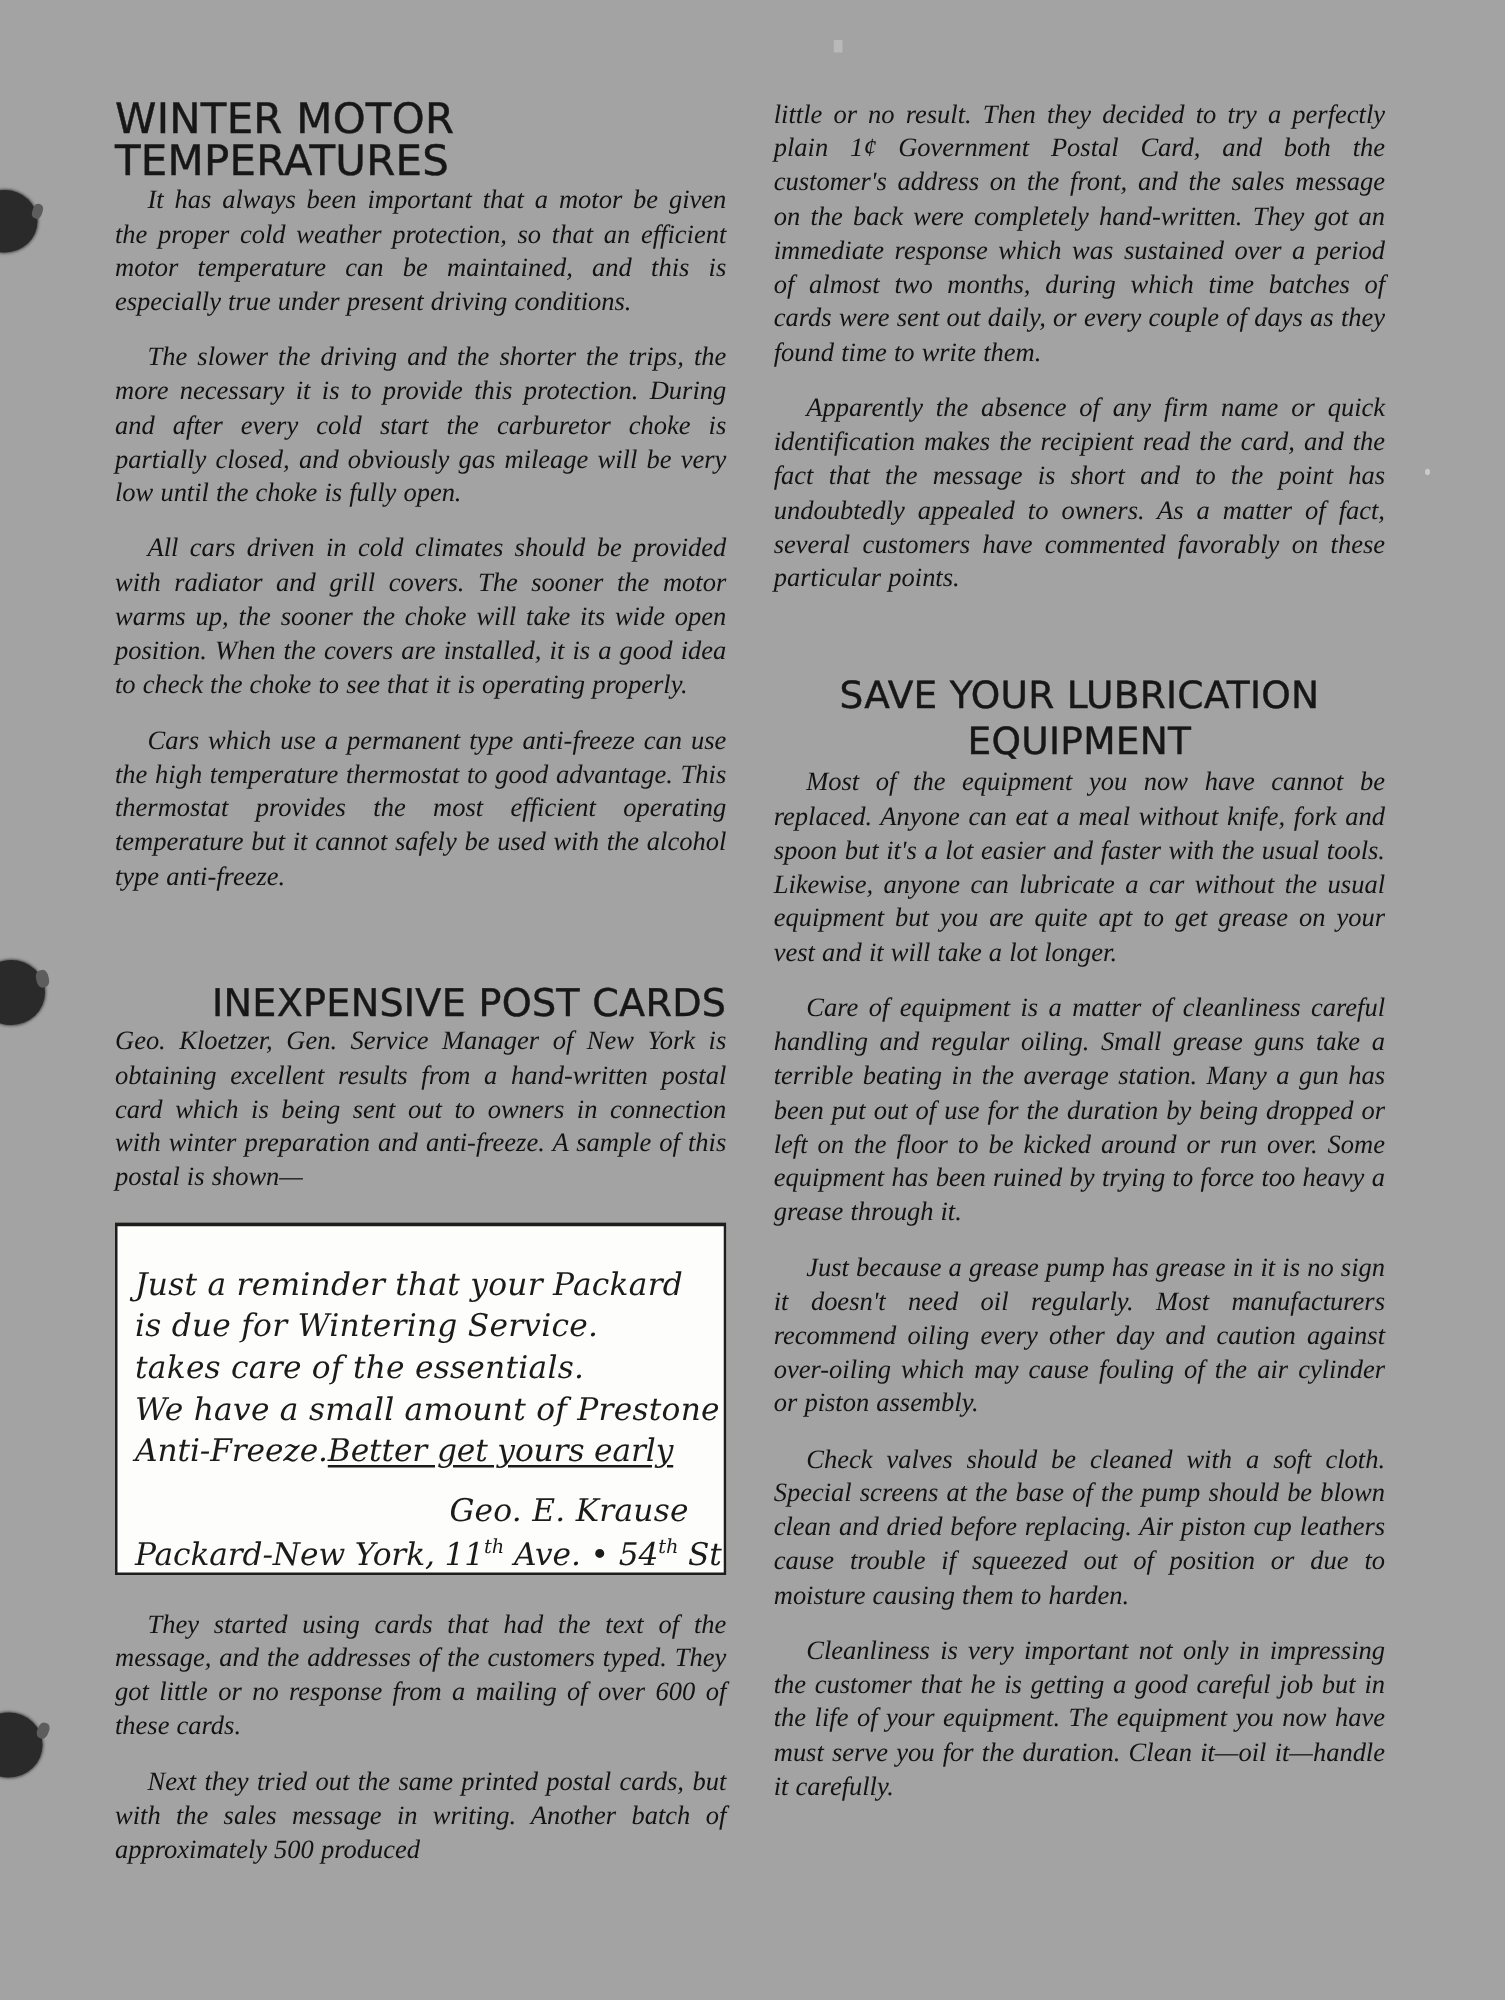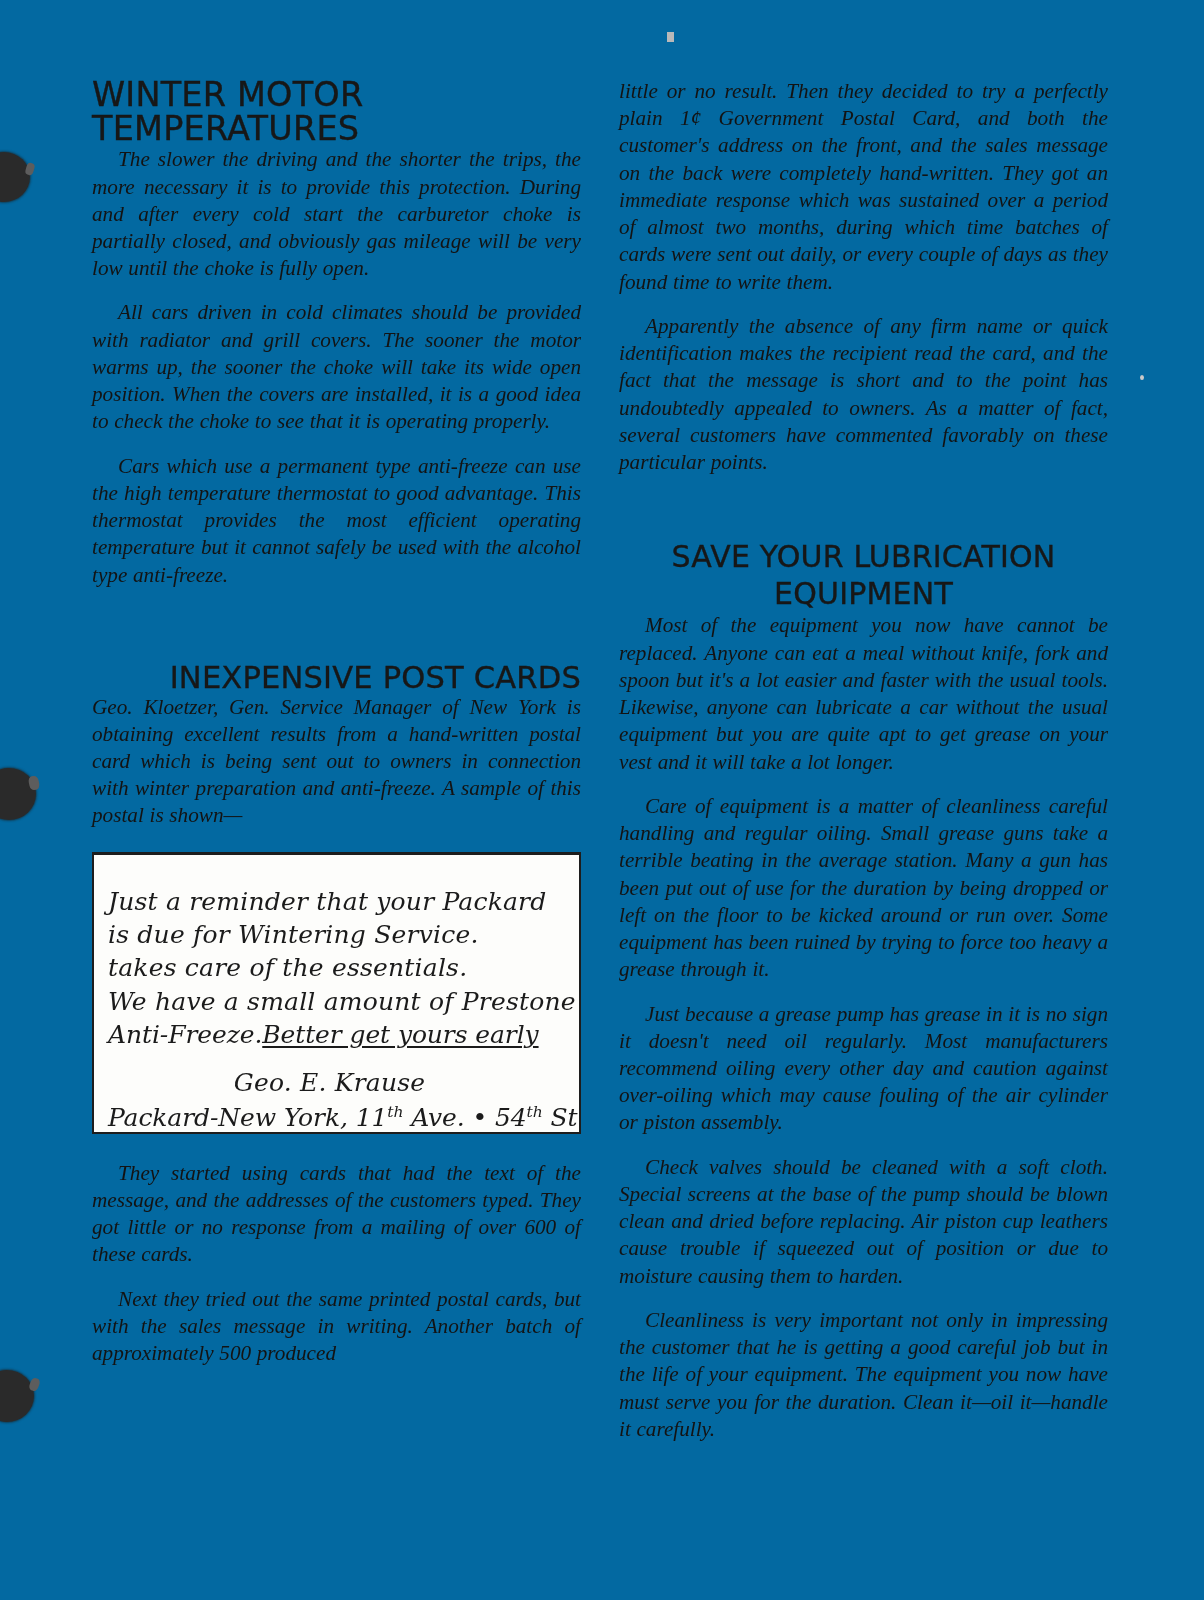--- a/index.html
+++ b/index.html
@@ -5,21 +5,21 @@
   html, body {
     margin: 0;
     padding: 0;
     background: #ffffff;
   }
 
   .page {
     position: relative;
     width: 1204px;
     height: 1600px;
-    background: #0369a1;
+    background: #a3a3a3;
     overflow: hidden;
     font-family: "Liberation Serif", "DejaVu Serif", serif;
     color: #131313;
   }
 
   
   .punch-hole {
     position: absolute;
     background: #2a2a2a;
     border-radius: 50%;
@@ -132,21 +132,21 @@
     white-space: nowrap;
     letter-spacing: .2px;
   }
   .postcard .hw.tight { letter-spacing: -.1px; }
   .postcard .hw .u {
     text-decoration: underline;
     text-underline-offset: 3px;
     text-decoration-thickness: 1.5px;
   }
   .postcard .sig-line {
-    text-align: center;
+    text-align: right;
     padding-right: 18px;
     margin-top: 14px;
   }
   .postcard .addr-line {
     margin-top: 2px;
   }
   .postcard .sup { font-size: .62em; vertical-align: super; }
 </style>
 </head>
 <body>
@@ -159,20 +159,21 @@
   <div class="punch-nick n2"></div>
   <div class="punch-hole h3"></div>
   <div class="punch-nick n3"></div>
   <div class="top-tick"></div>
   <div class="edge-fleck"></div>
 
   <div class="col col-left">
 
     <h1 class="section-title title-winter">WINTER MOTOR TEMPERATURES</h1>
 
+    <p class="body">It has always been important that a motor be given the proper cold weather protection, so that an efficient motor temperature can be maintained, and this is especially true under present driving conditions.</p>
     <p class="body">The slower the driving and the shorter the trips, the more necessary it is to provide this protection. During and after every cold start the carburetor choke is partially closed, and obviously gas mileage will be very low until the choke is fully open.</p>
     <p class="body">All cars driven in cold climates should be provided with radiator and grill covers. The sooner the motor warms up, the sooner the choke will take its wide open position. When the covers are installed, it is a good idea to check the choke to see that it is operating properly.</p>
     <p class="body">Cars which use a permanent type anti-freeze can use the high temperature thermostat to good advantage. This thermostat provides the most efficient operating temperature but it cannot safely be used with the alcohol type anti-freeze.</p>
 
     <div class="gap-before-heading"></div>
 
     <h1 class="section-title title-postcards">INEXPENSIVE POST CARDS</h1>
 
     <p class="body noindent">Geo. Kloetzer, Gen. Service Manager of New York is obtaining excellent results from a hand-written postal card which is being sent out to owners in connection with winter preparation and anti-freeze. A sample of this postal is shown—</p>
 

